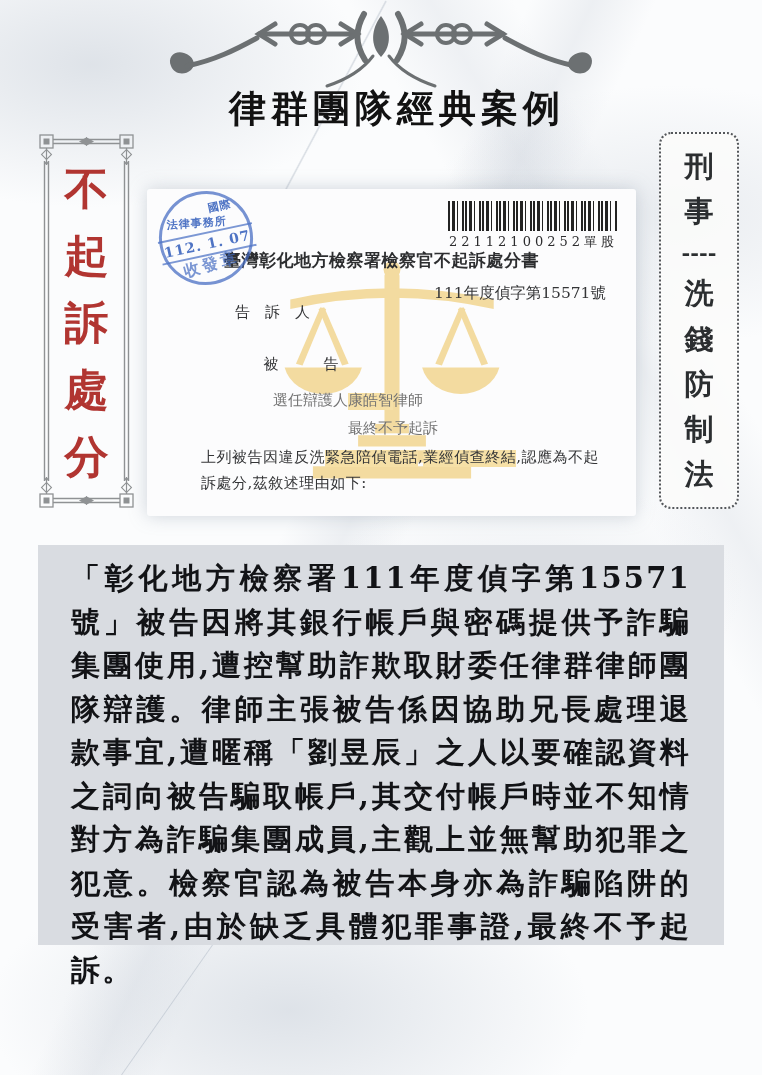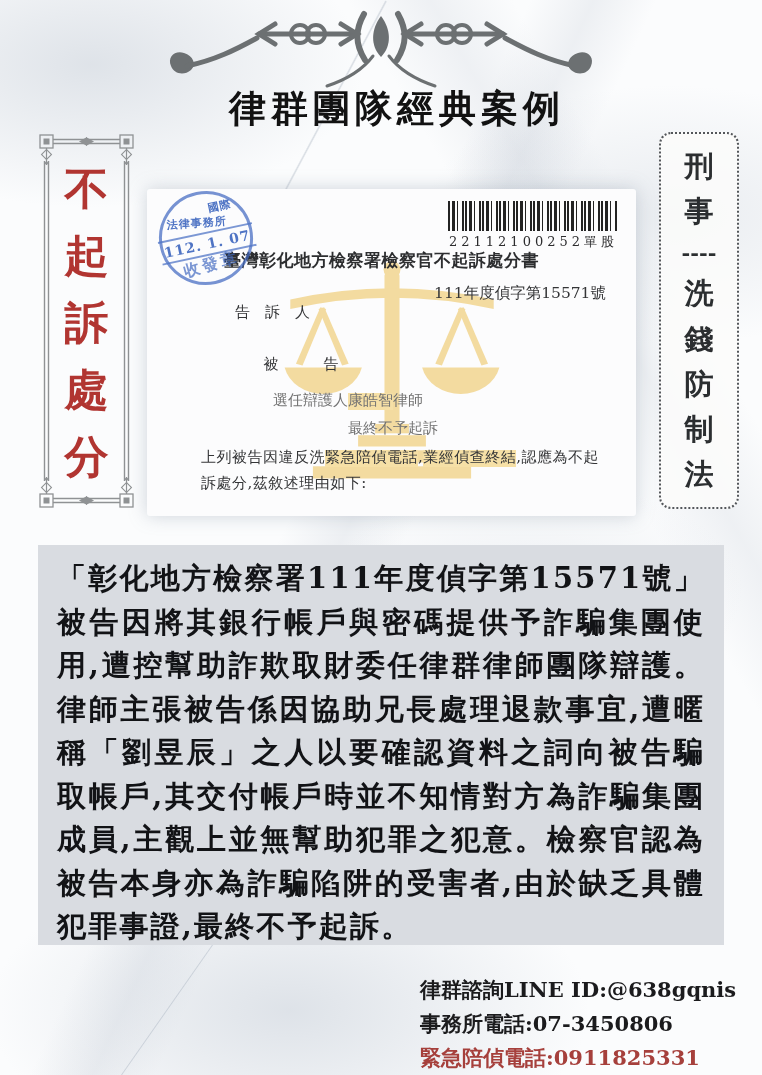--- a/index.html
+++ b/index.html
@@ -55,21 +55,21 @@
     color:#343537;z-index:1;letter-spacing:.5px;}
   .hl{background:#f6e0a6;font-family:Liberation Mono, monospace;}
   
   .case-type{position:absolute;left:659px;top:132px;width:80px;height:377px;border:2px dotted #54575b;
     border-radius:12px;background:rgba(251,251,250,.85);display:flex;flex-direction:column;align-items:center;
     justify-content:space-between;padding:18px 0;box-sizing:border-box;}
   .case-type span{font-size:29px;font-weight:700;color:#2b2e30;line-height:1;}
   .case-type span.dashes{font-size:21px;font-weight:800;letter-spacing:0;}
   
   .summary{position:absolute;left:38px;top:545px;width:686px;height:400px;background:#d9dce1;}
-  .summary p{margin:0;padding:12px 19px;font-size:29px;line-height:43.5px;letter-spacing:2.2px;
+  .summary p{margin:0;padding:12px 33px;font-size:29px;line-height:43.5px;letter-spacing:2.2px;
     font-weight:700;color:#121316;text-align:justify;}
   
   .contact{position:absolute;left:420px;top:973px;font-size:21px;font-weight:700;line-height:34px;color:#1b1b1d;}
   .contact .emergency{color:#a6403c;}
 </style>
 </head>
 <body>
 
 <div class="poster">
   <div class="vein" style="left:300px;top:-20px;width:3px;height:360px;transform:rotate(28deg);"></div>
@@ -197,18 +197,13 @@
     <span>錢</span>
     <span>防</span>
     <span>制</span>
     <span>法</span>
   </div>
 
   <div class="summary">
     <p>「彰化地方檢察署111年度偵字第15571號」被告因將其銀行帳戶與密碼提供予詐騙集團使用,遭控幫助詐欺取財委任律群律師團隊辯護。律師主張被告係因協助兄長處理退款事宜,遭暱稱「劉昱辰」之人以要確認資料之詞向被告騙取帳戶,其交付帳戶時並不知情對方為詐騙集團成員,主觀上並無幫助犯罪之犯意。檢察官認為被告本身亦為詐騙陷阱的受害者,由於缺乏具體犯罪事證,最終不予起訴。</p>
   </div>
 
-  <div class="contact">
-    <div>律群諮詢LINE ID:@638gqnis</div>
-    <div>事務所電話:07-3450806</div>
-    <div class="emergency">緊急陪偵電話:0911825331</div>
-  </div>
 </div>
 
 </body></html>

